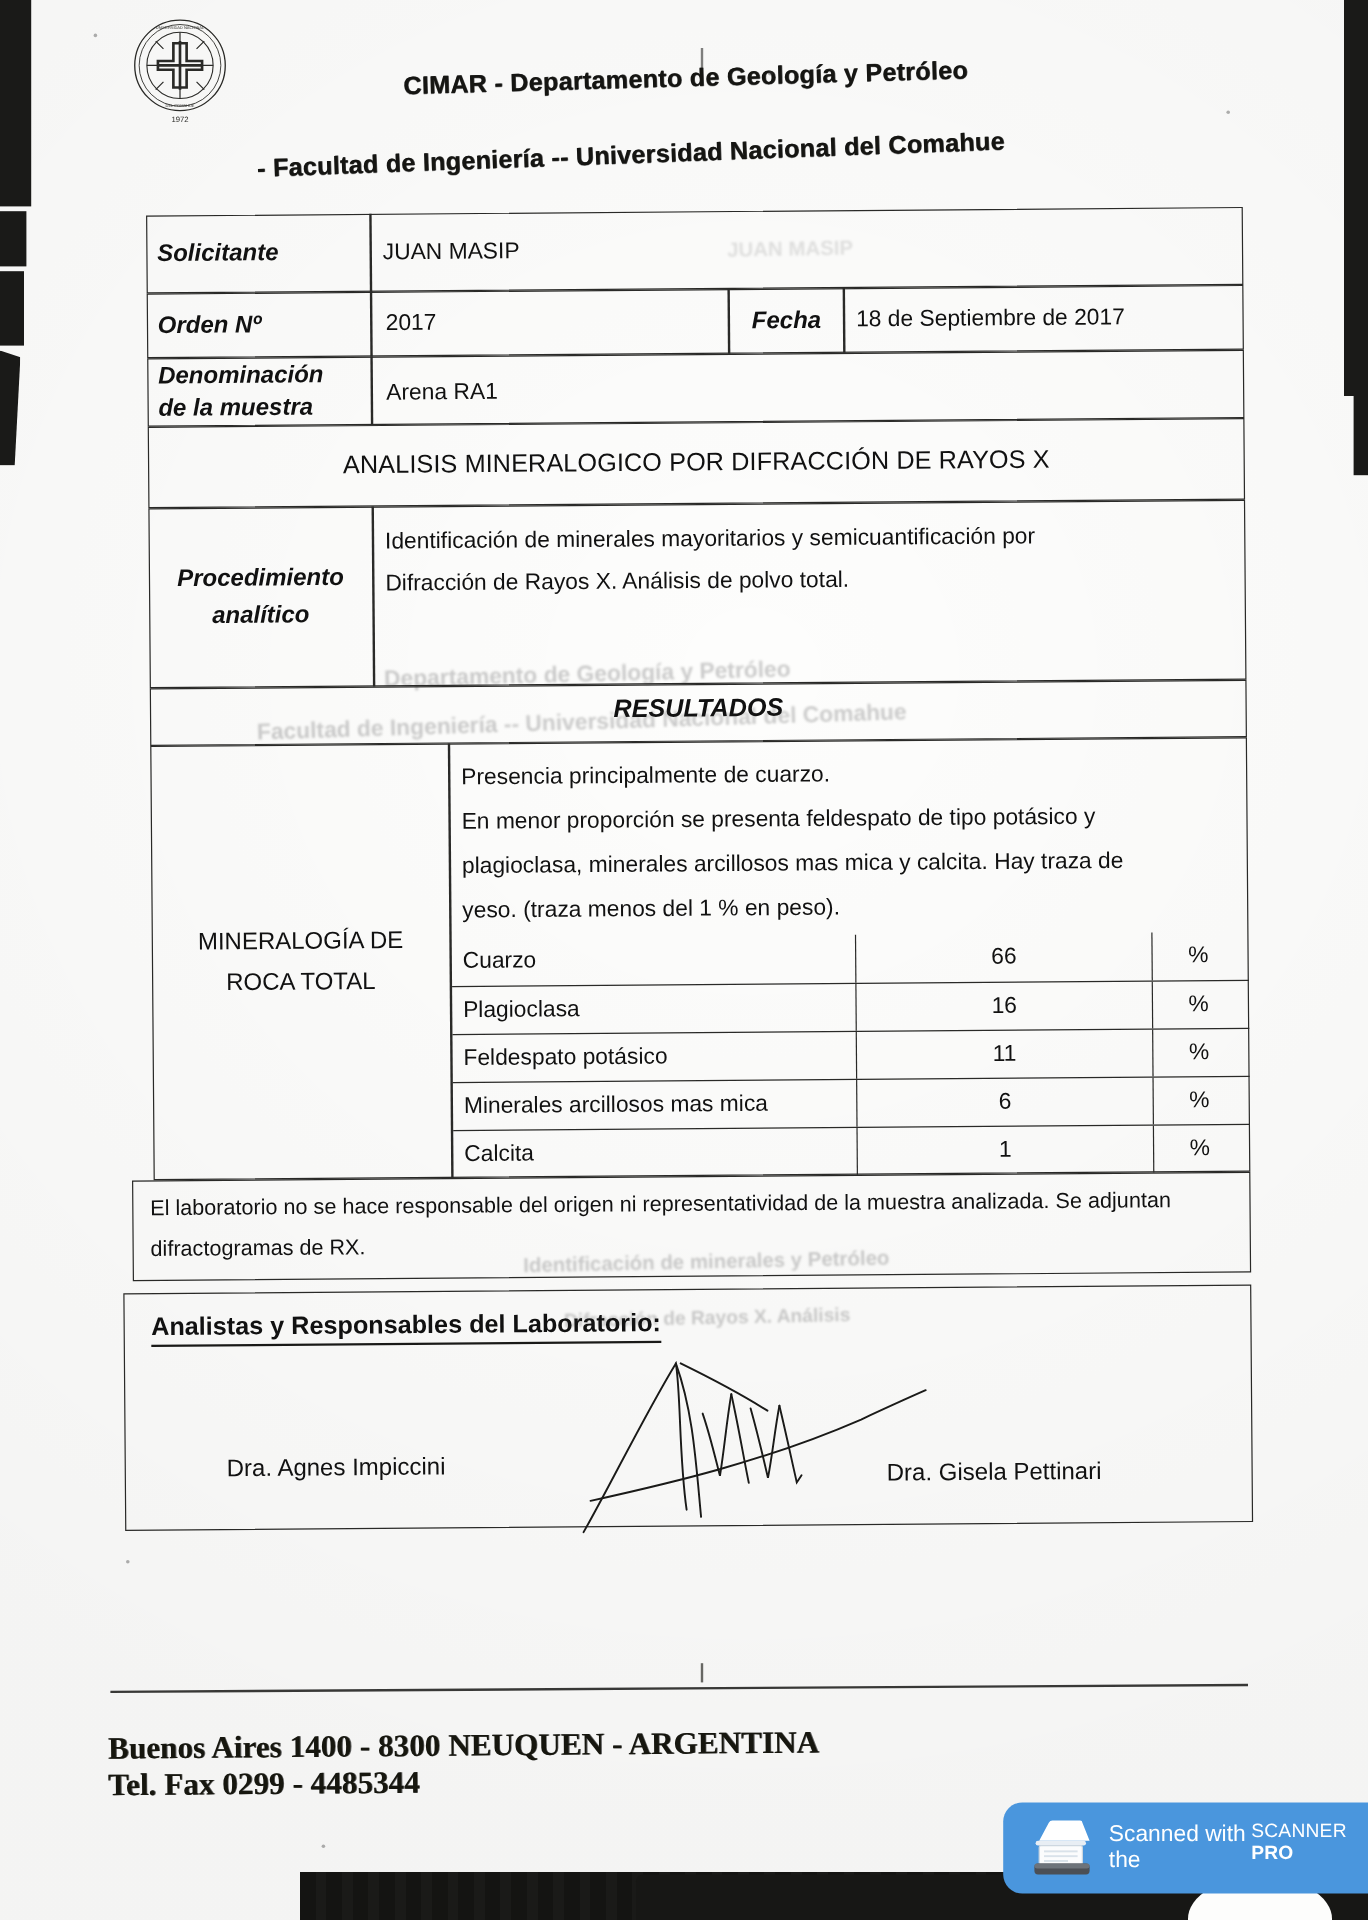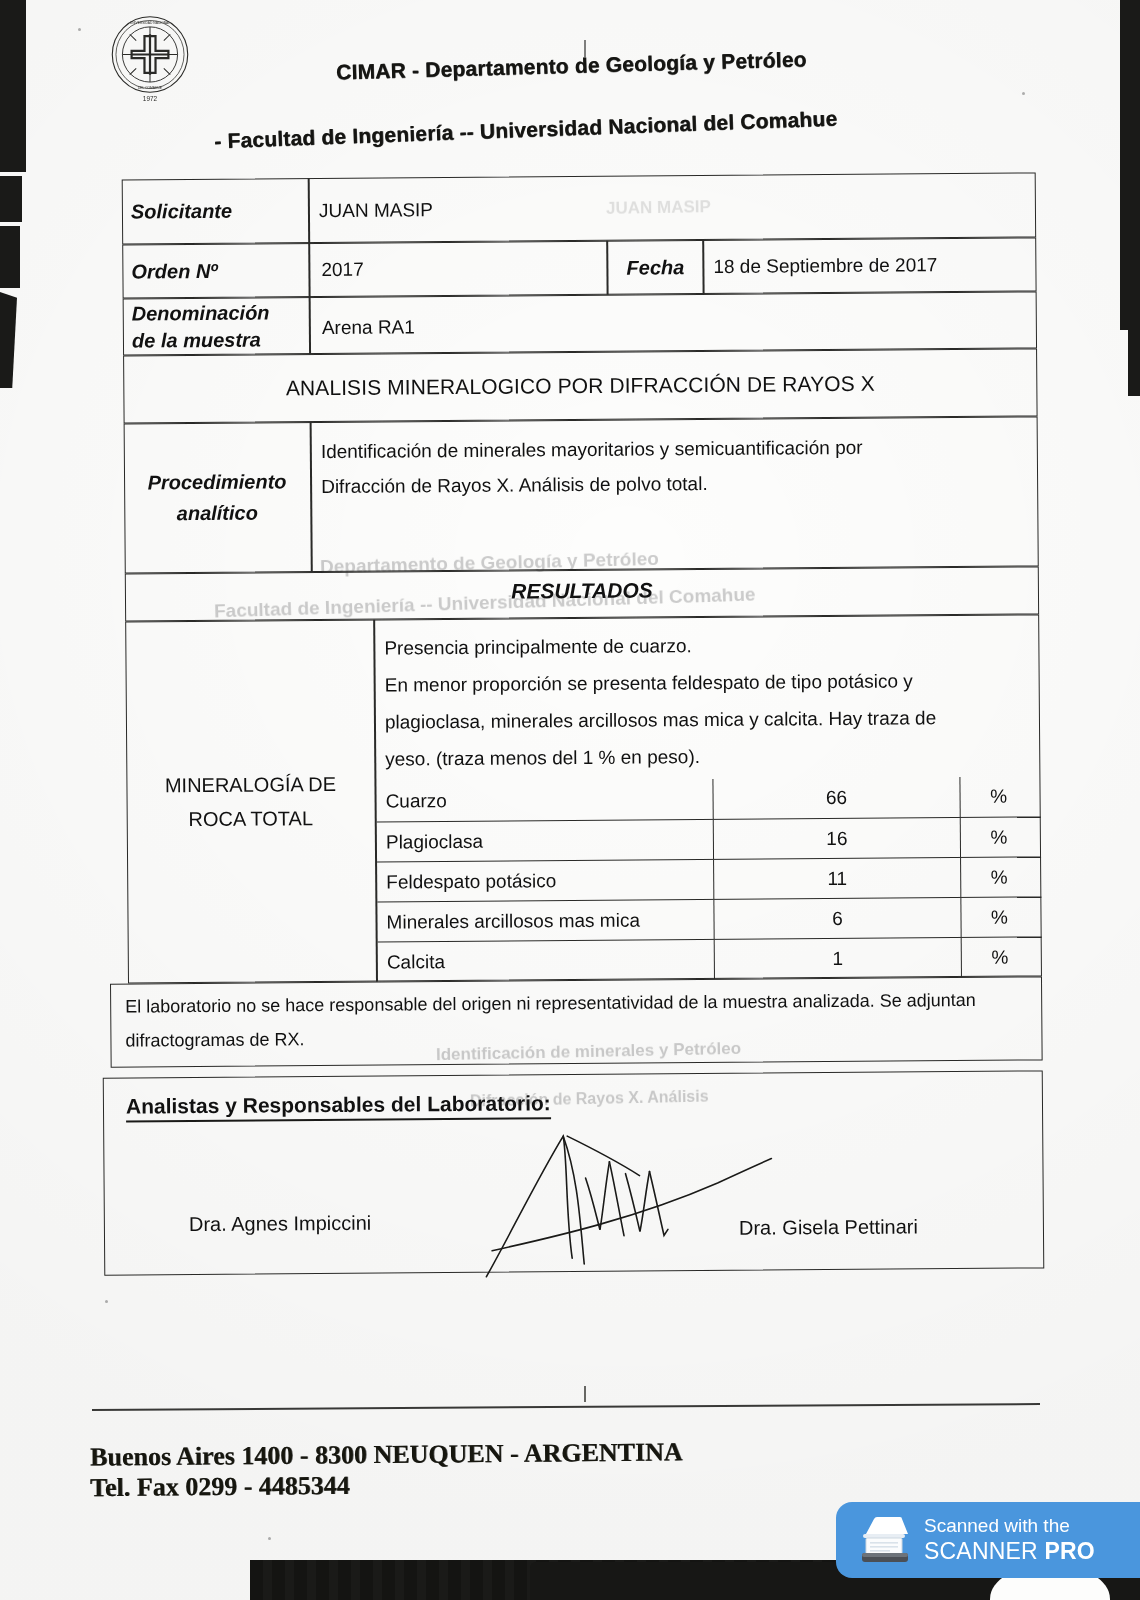--- a/index.html
+++ b/index.html
@@ -222,23 +222,23 @@
     position: absolute; left: 836px; top: 1502px;
     width: 304px; height: 76px;
     background: #4a96dd;
     border-top-left-radius: 16px;
     border-bottom-left-radius: 16px;
     display: flex; align-items: center;
     padding-left: 18px;
     overflow: hidden;
   }
   #scanner-icon { width: 58px; height: 52px; flex: 0 0 58px; margin-right: 12px; }
-  #scanner-text { display: flex; flex-direction: column; justify-content: flex-end; color: #fff; }
+  #scanner-text { display: flex; flex-direction: row; justify-content: flex-end; color: #fff; }
   #badge-line1 { font-size: 19px; line-height: 1.18; }
-  #badge-line2 { font-size: 23px; line-height: 1.18; letter-spacing: .2px; }
+  #badge-line2 { font-size: 16px; line-height: 1.18; letter-spacing: .2px; }
   #badge-line2 b { font-weight: bold; }
   #badge-line2 .thin { font-weight: normal; }
 
   
   .speck { position: absolute; background: rgba(60,60,60,.4); border-radius: 50%; }
 </style>
 </head>
 <body>
 
 <div id="scan-page">

